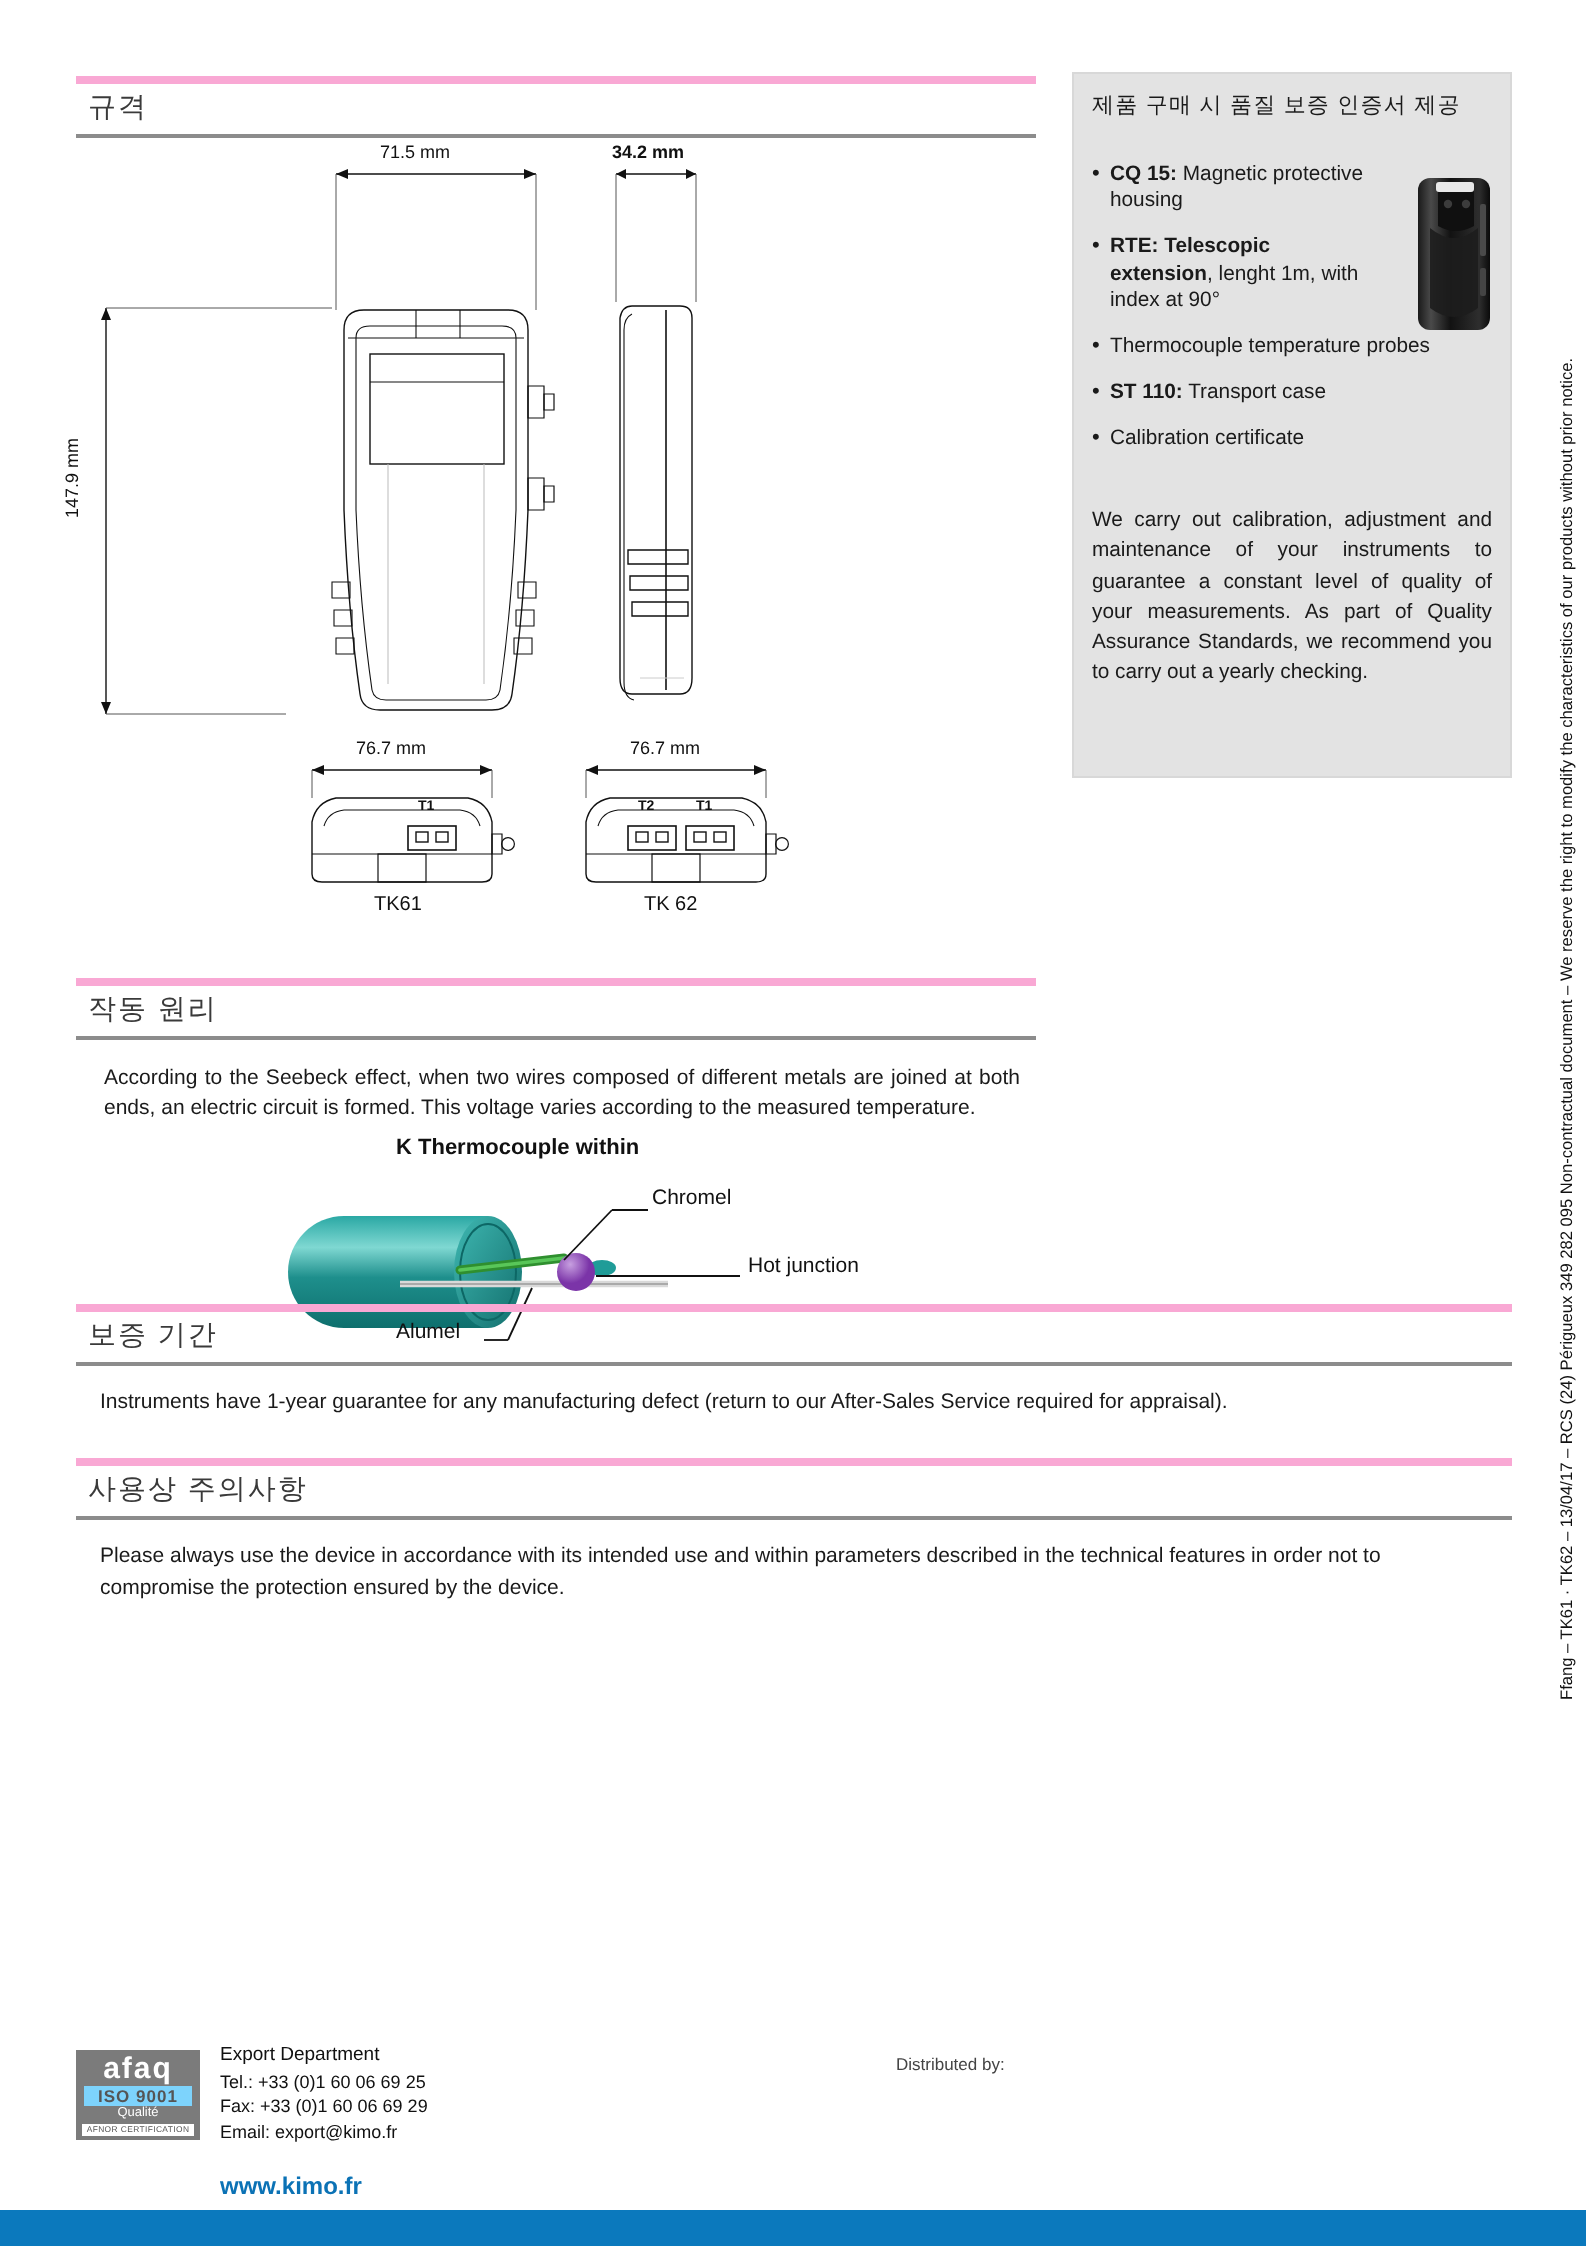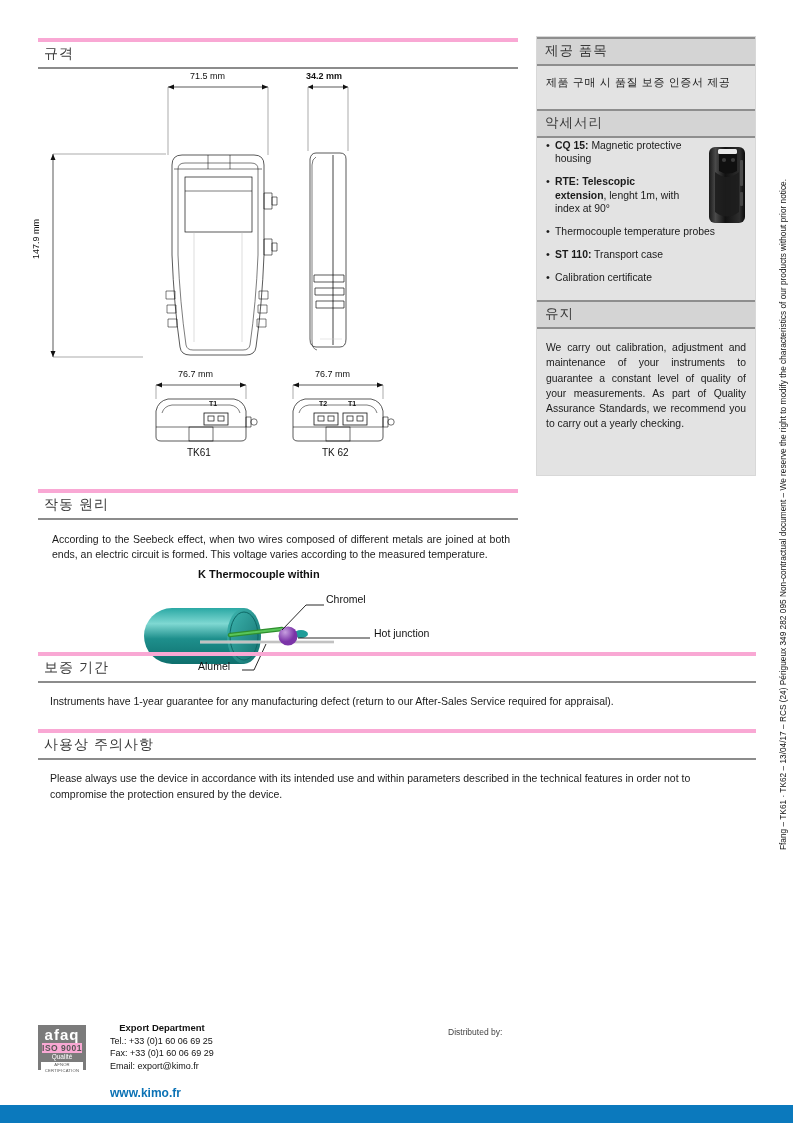--- a/index.html
+++ b/index.html
@@ -112,31 +112,31 @@
     white-space: nowrap;
     font-size: 8.3px;
     color: #111;
     left: 11px; bottom: 150px;
   }
 
   
   #footer { position: absolute; left: 38px; top: 1022px; width: 720px; }
   #afaq {
     position:absolute; left:0; top:3px;
-    width: 48px; height: 45px;
+    width: 62px; height: 45px;
     background: #7b7b7b;
     color: #fff;
     text-align:center;
   }
   #afaq .a1 { font-size:15px; font-weight:bold; letter-spacing:1px; line-height:17px; padding-top:1px;}
-  #afaq .a2 { font-size:8.5px; font-weight:bold; background:#f9a8d4; color:#555; margin:0 4px; line-height:10px; letter-spacing:.5px;}
+  #afaq .a2 { font-size:8.5px; font-weight:bold; background:#7dd3fc; color:#555; margin:0 4px; line-height:10px; letter-spacing:.5px;}
   #afaq .a3 { font-size:6.5px; line-height:8px; }
   #afaq .a4 { font-size:4.2px; background:#fff; color:#555; margin:1px 3px 0; line-height:6px; letter-spacing:.2px;}
   #contact { position:absolute; left:72px; top:0; font-size:9px; line-height:12.5px; color:#111; }
-  #contact .ttl { font-weight: bold; font-size:9.5px;text-align:center; }
+  #contact .ttl { font-weight: normal; font-size:9.5px; }
   #weburl { position:absolute; left:72px; top:64px; font-size:12px; font-weight:bold; color:#0b72b5; }
   #distrib { position:absolute; left:410px; top:5px; font-size:8.5px; color:#444; }
 
   #bluebar {
     position:absolute; left:0; bottom:0; width:793px; height:18px;
     background:#0b79bd;
   }
 </style>
 </head>
 <body>
@@ -307,24 +307,22 @@
   <div class="body-text" style="margin:11px 0 0 12px; text-align:left;">Instruments have 1-year guarantee for any manufacturing defect (return to our After-Sales Service required for appraisal).</div>
 </div>
 
 <div style="position:absolute; left:38px; top:717px; width:718px;margin-top:12px;">
   <div class="sec-head">사용상 주의사항</div>
   <div class="body-text" style="margin:11px 60px 0 12px; text-align:left; line-height:1.5;">Please always use the device in accordance with its intended use and within parameters described in the technical features in order not to compromise the protection ensured by the device.</div>
 </div>
 
 <div id="right-col">
 
-  <div class="p-head first">제공 품목</div>
   <div class="p-body korean">제품 구매 시 품질 보증 인증서 제공</div>
 
-  <div class="p-head">악세서리</div>
   <div class="p-body" style="position:relative; padding-top:1px; padding-bottom:14px;">
 
     <svg id="acc-img" viewBox="0 0 40 78">
       <defs>
         <linearGradient id="cq" x1="0" y1="0" x2="1" y2="0">
           <stop offset="0%" stop-color="#1a1a1a"></stop>
           <stop offset="18%" stop-color="#4a4a4a"></stop>
           <stop offset="45%" stop-color="#121212"></stop>
           <stop offset="85%" stop-color="#2e2e2e"></stop>
           <stop offset="100%" stop-color="#0a0a0a"></stop>
@@ -352,21 +350,20 @@
       </li>
       <li>
         <b>ST 110:</b><span> Transport case</span>
       </li>
       <li style="margin-bottom:2px;">
         <b></b><span>Calibration certificate</span>
       </li>
     </ul>
   </div>
 
-  <div class="p-head">유지</div>
   <div class="p-body" style="padding-top:11px; padding-bottom:44px;">
     <div class="maint-text">We carry out calibration, adjustment and maintenance of your instruments to guarantee a constant level of quality of your measurements. As part of Quality Assurance Standards, we recommend you to carry out a yearly checking.</div>
   </div>
 </div>
 
 <div id="legal">
   <span>Ffang – TK61 · TK62 – 13/04/17 – RCS (24) Périgueux 349 282 095 Non-contractual document – We reserve the right to modify the characteristics of our products without prior notice.</span>
 </div>
 
 <div id="footer">

